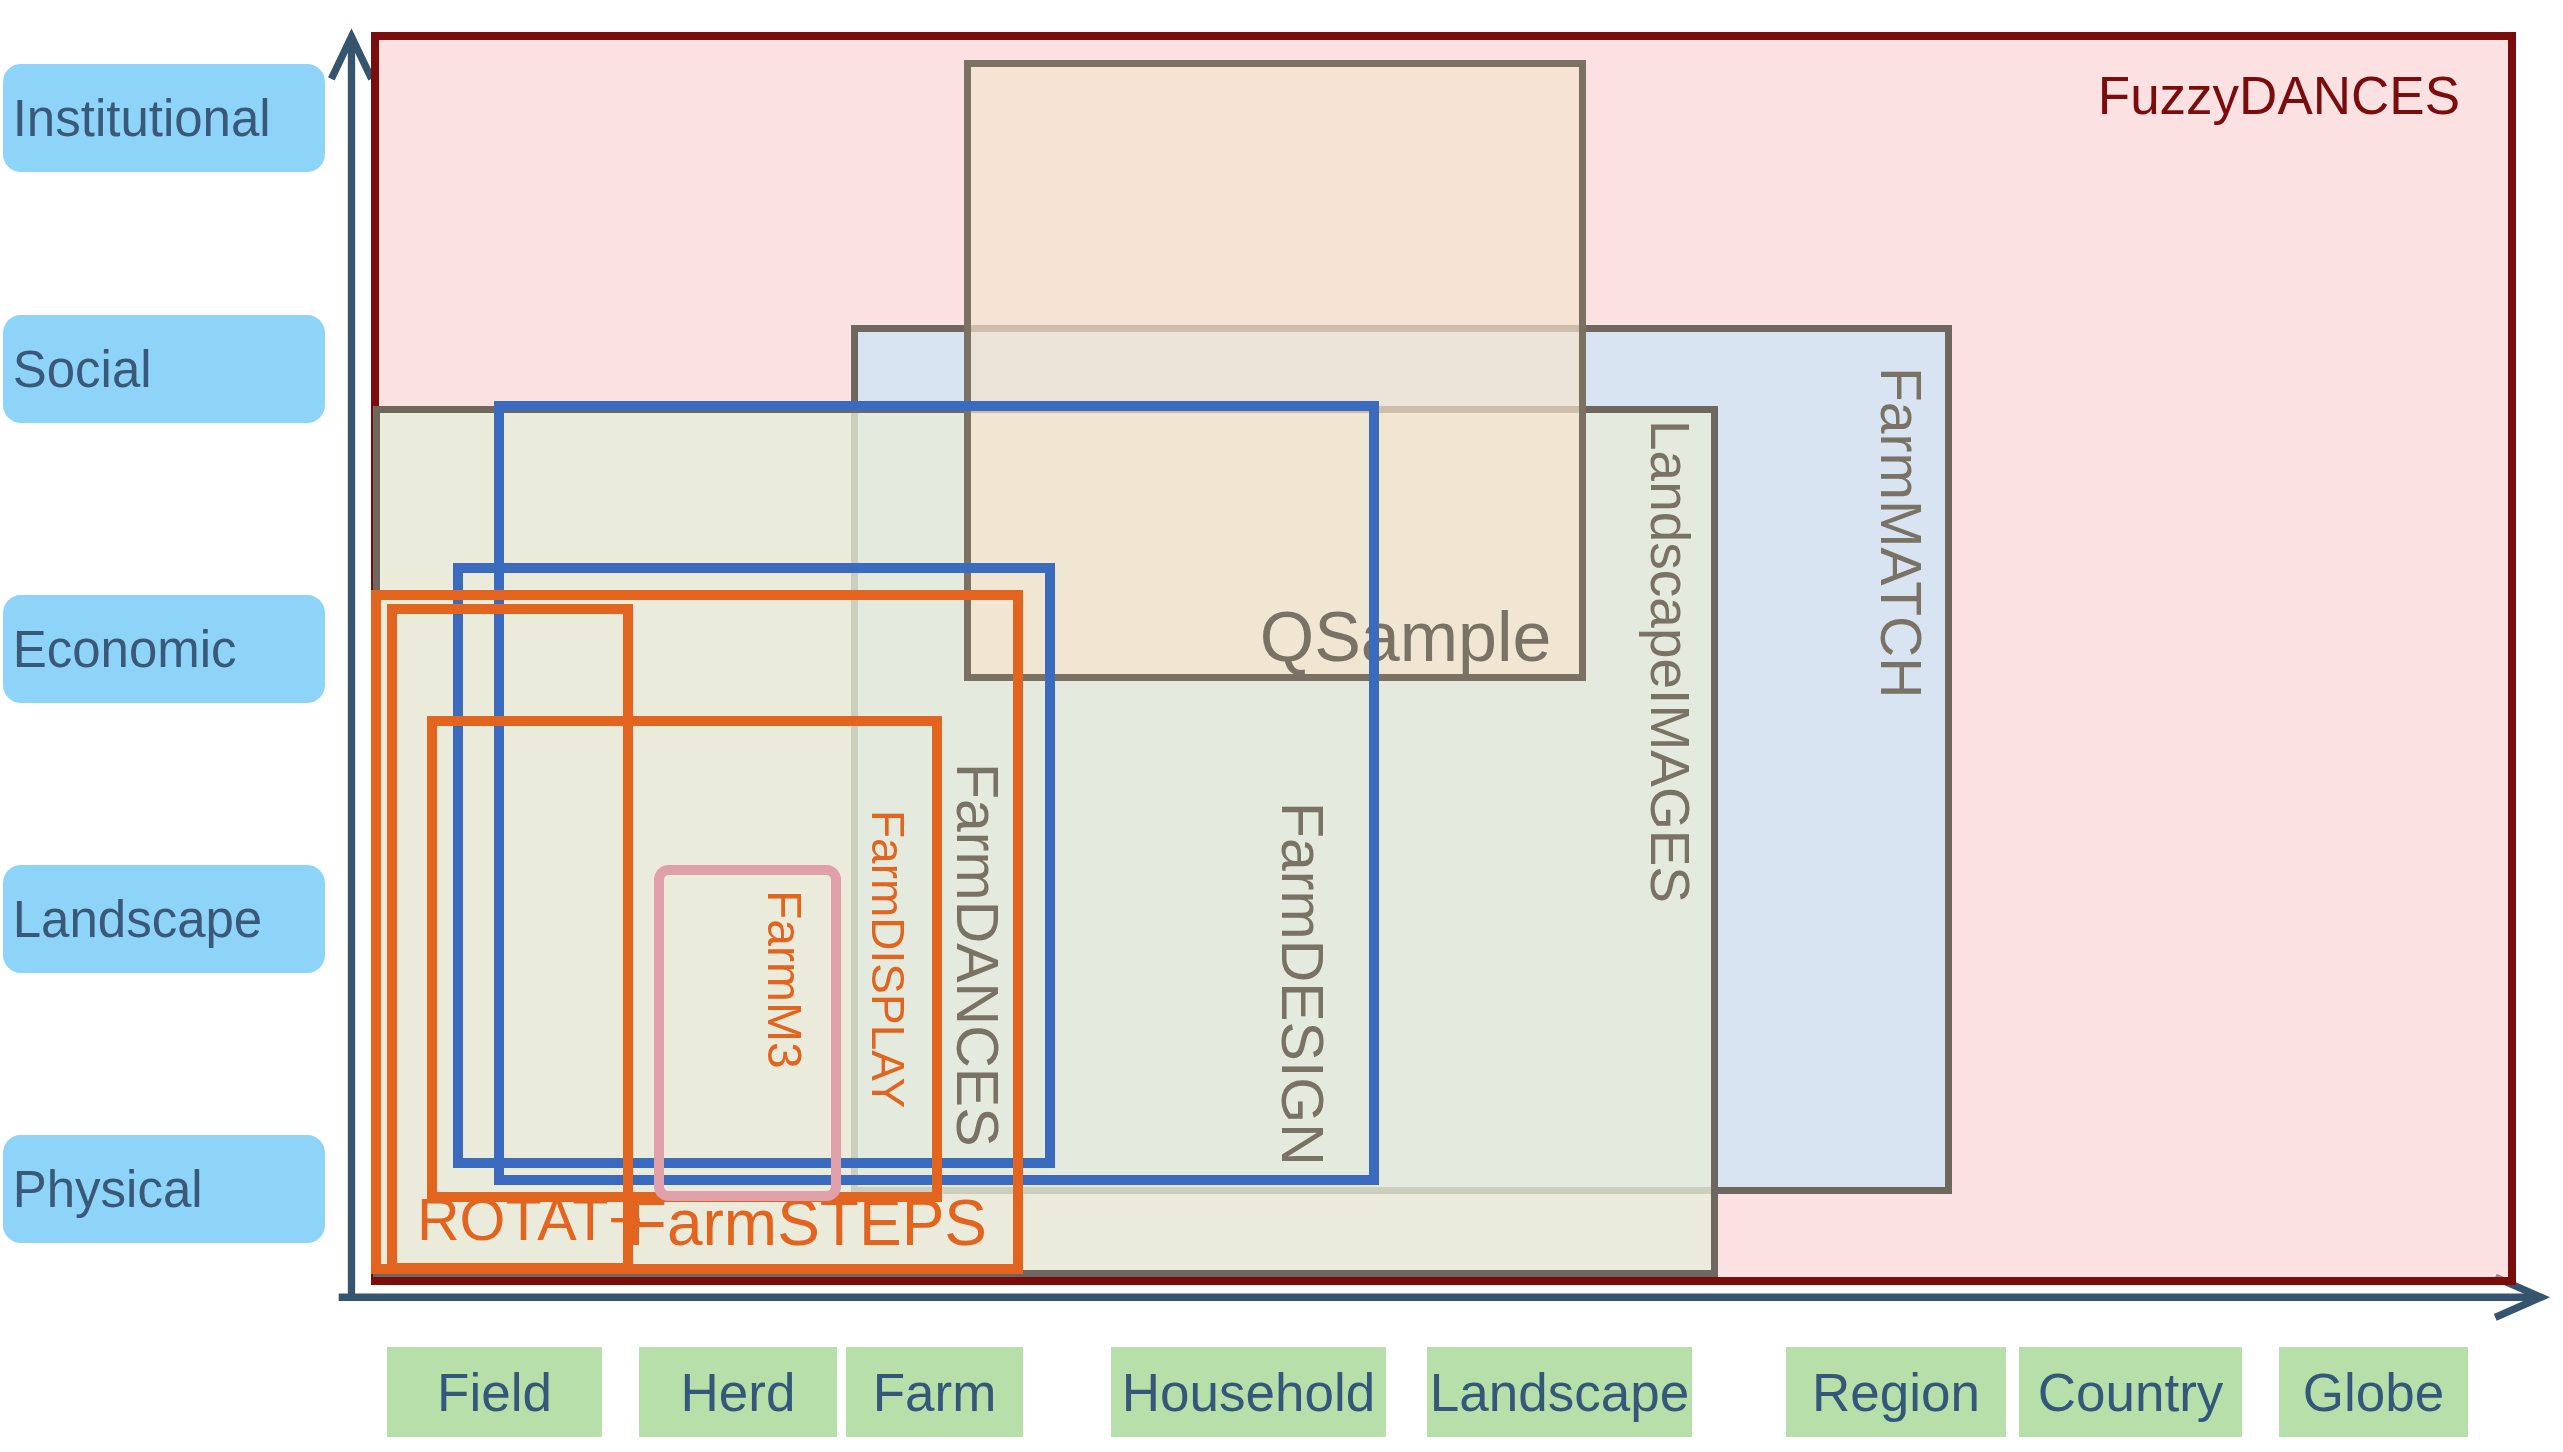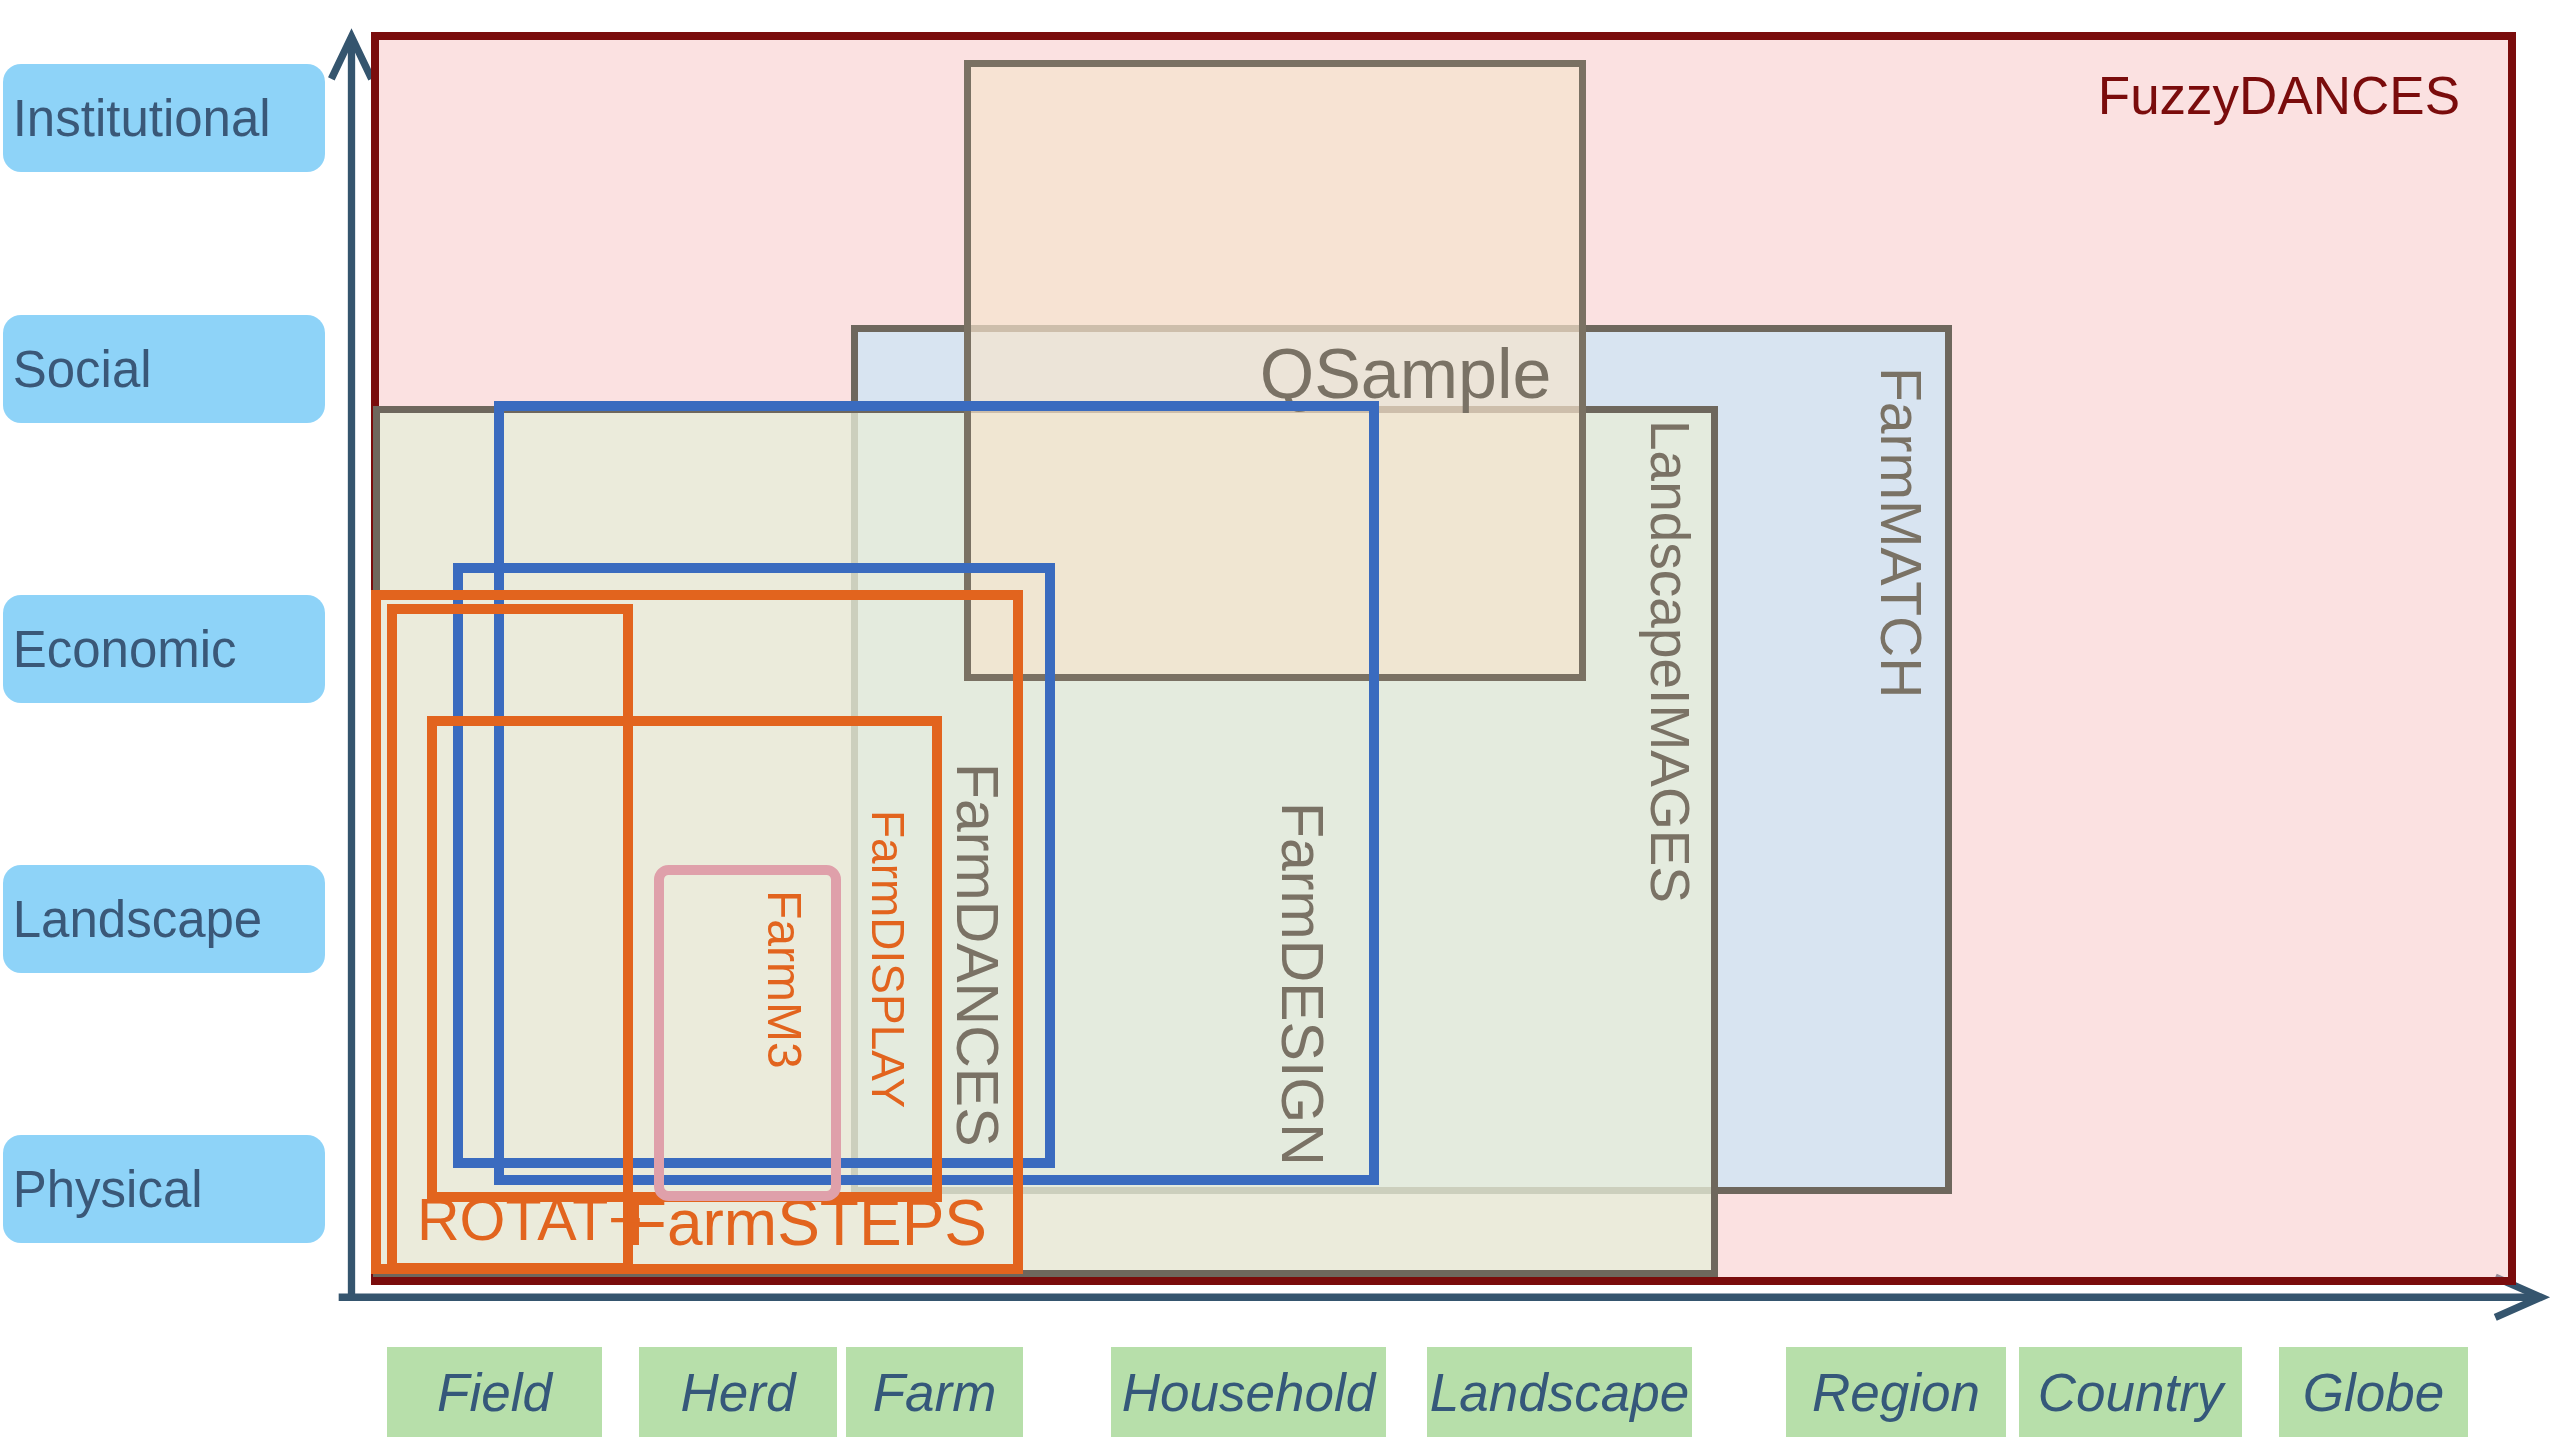--- a/index.html
+++ b/index.html
@@ -2,21 +2,21 @@
 <html style="font-size:14.6px"><head>
 <meta charset="utf-8">
 <style>
   html,body{margin:0;padding:0;background:#fff;}
   .canvas{position:relative;width:2563px;height:1453px;background:#fff;overflow:hidden;
           font-family:"Liberation Sans", sans-serif;}
   .axis-svg{position:absolute;left:0;top:0;width:2563px;height:1453px;z-index:0;}
   .ylabel{position:absolute;left:2.7px;width:322px;height:108px;display:flex;align-items:center;
           background:#8ED3F8;color:#3A5878;font-size:51px;padding-left:10px;box-sizing:border-box;border-radius:18px;}
   .xlabel{position:absolute;top:1347px;height:90px;display:flex;align-items:center;justify-content:center;
-          background:#B7DFAA;color:#35587A;font-size:53px;box-sizing:border-box;font-style:italic;}
+          background:#B7DFAA;color:#35587A;font-size:53px;box-sizing:border-box;}
   .model{position:absolute;box-sizing:border-box;display:flex;}
   .model .lbl{display:block;line-height:1.05;}
   .model .lbl.vert{writing-mode:vertical-rl;}
 </style>
 </head>
 <body>
 
 <div class="canvas">
 
   <svg class="axis-svg" viewBox="0 0 2800 1587">
@@ -50,21 +50,21 @@
   <div id="diagram">
       <div class="model" style="left: 371px; top: 32px; width: 2145px; height: 1253px; border: 8.2px solid rgb(122, 12, 12); background: rgba(247, 195, 195, 0.5); z-index: 1; justify-content: flex-end; align-items: flex-start;">
         <span class="lbl" style="color: rgb(122, 12, 12); font-size: 53px; padding: 16.5px 48px 0px 0px; margin-top: 11px;">FuzzyDANCES</span>
       </div>
       <div class="model" style="left: 851px; top: 325px; width: 1101px; height: 869px; border: 7.3px solid rgb(110, 103, 93); background: rgba(204, 228, 245, 0.75); z-index: 2; justify-content: flex-end; align-items: flex-start;">
         <span class="lbl vert" style="color: rgb(122, 114, 101); font-size: 57px; padding: 35px 14.6px 0px 0px;">FarmMATCH</span>
       </div>
       <div class="model" style="left: 373px; top: 406px; width: 1345px; height: 871px; border: 7.3px solid rgb(110, 103, 93); background: rgba(231, 237, 217, 0.78); z-index: 3; justify-content: flex-end; align-items: flex-start;">
         <span class="lbl vert" style="color: rgb(122, 114, 101); font-size: 55px; padding: 7.3px 13px 0px 0px;">LandscapeIMAGES</span>
       </div>
-      <div class="model" style="left: 964px; top: 60px; width: 622px; height: 621px; border: 7.3px solid rgb(122, 113, 99); background: rgba(245, 228, 205, 0.7); z-index: 4; justify-content: flex-end; align-items: center;">
+      <div class="model" style="left: 964px; top: 60px; width: 622px; height: 621px; border: 7.3px solid rgb(122, 113, 99); background: rgba(245, 228, 205, 0.7); z-index: 4; justify-content: flex-end; align-items: flex-end;">
         <span class="lbl" style="color: rgb(122, 114, 101); font-size: 70px; padding: 9.2px 27.5px 0px 0px;">QSample</span>
       </div>
       <div class="model" style="left: 494px; top: 401px; width: 885px; height: 784px; border: 10px solid rgb(58, 107, 191); z-index: 5; justify-content: flex-end; align-items: flex-end;">
         <span class="lbl vert" style="color: rgb(122, 114, 101); font-size: 59px; padding: 0px 37px 9.2px 0px;">FarmDESIGN</span>
       </div>
       <div class="model" style="left: 453px; top: 563px; width: 602px; height: 605px; border: 10px solid rgb(58, 107, 191); z-index: 6; justify-content: flex-end; align-items: flex-end;">
         <span class="lbl vert" style="color: rgb(122, 114, 101); font-size: 59px; padding: 0px 38px 11px 0px;">FarmDANCES</span>
       </div>
       <div class="model" style="left: 371px; top: 590px; width: 652px; height: 684px; border: 10px solid rgb(226, 100, 30); z-index: 7; justify-content: flex-end; align-items: flex-end;">
         <span class="lbl" style="color: rgb(226, 100, 30); font-size: 64px; padding: 0px 26px 7.3px 0px;">FarmSTEPS</span>

